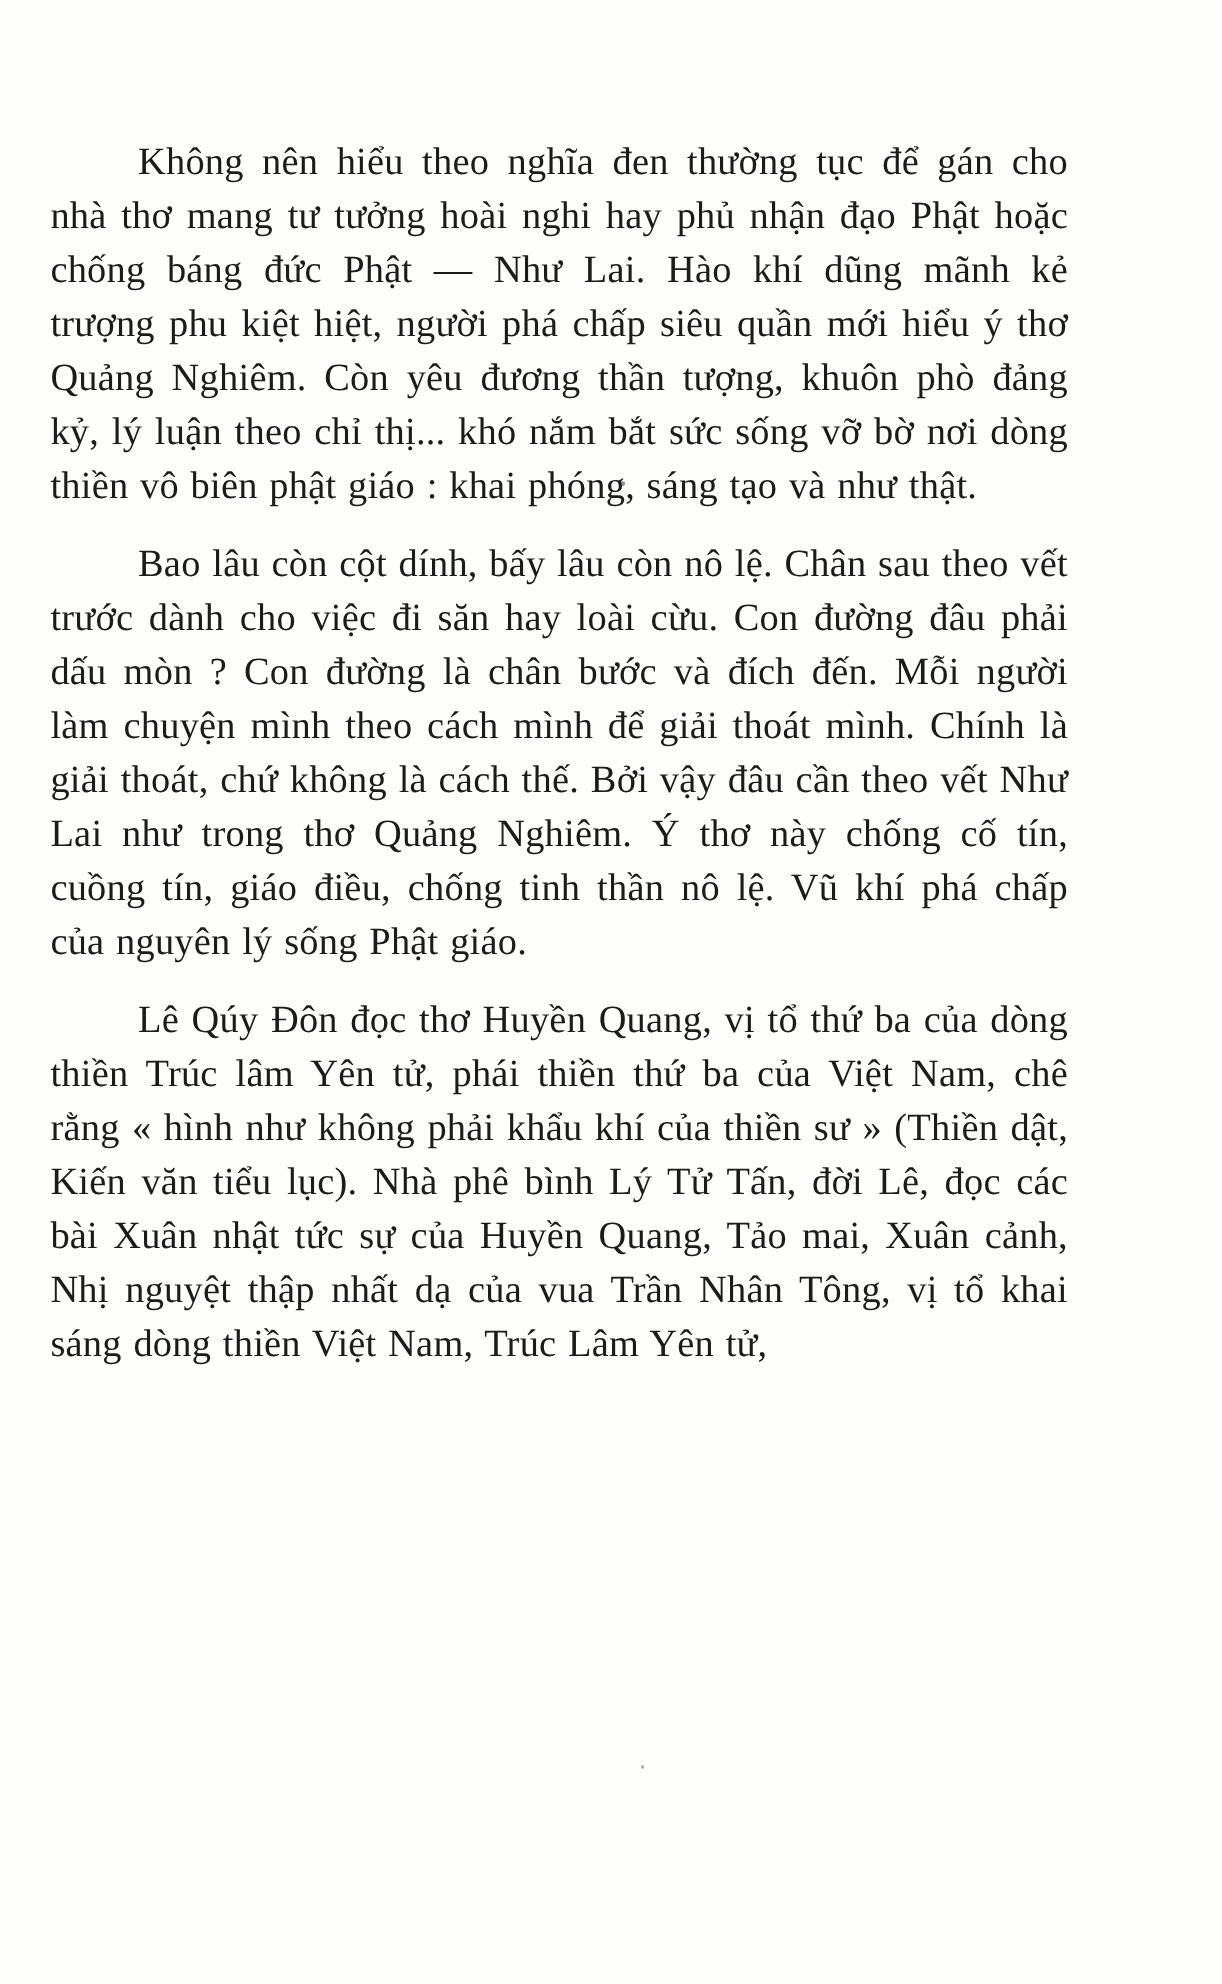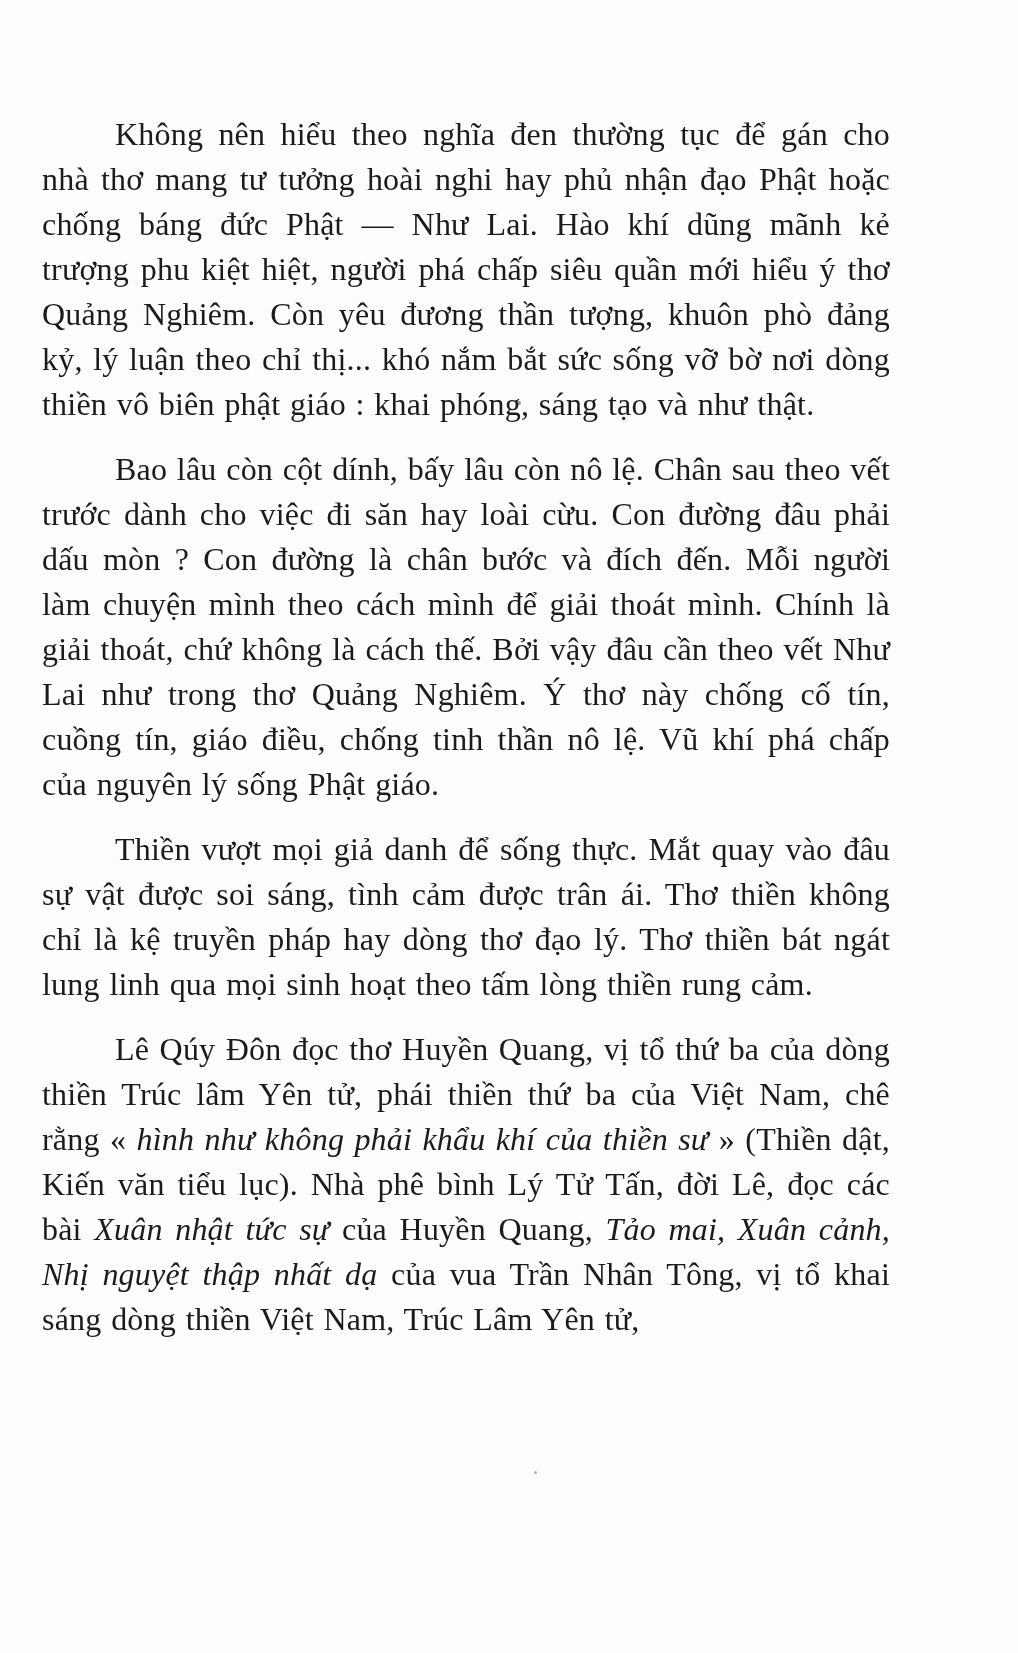--- a/index.html
+++ b/index.html
@@ -25,21 +25,21 @@
   .para {
     margin: 0 0 20px 0;
     font-size: 32px;
     line-height: 45px;
     text-align: justify;
     text-indent: 73px;
     letter-spacing: 0.2px;
     word-spacing: 1.5px;
   }
   .para:last-child { margin-bottom: 0; }
-  .para .it { font-style: italic; }
+  .para .it { }
   .page-number {
     position: absolute;
     left: 42px;
     top: 1592px;
     width: 848px;
     text-align: right;
     font-size: 31px;
     line-height: 40px;
     letter-spacing: 1px;
   }
@@ -55,21 +55,20 @@
 <body>
 
 <main class="page">
 
   <section class="text-block">
 
     <p class="para"><span>Không nên hiểu theo nghĩa đen thường tục để gán cho nhà thơ mang tư tưởng hoài nghi hay phủ nhận đạo Phật hoặc chống báng đức Phật — Như Lai. Hào khí dũng mãnh kẻ trượng phu kiệt hiệt, người phá chấp siêu quần mới hiểu ý thơ Quảng Nghiêm. Còn yêu đương thần tượng, khuôn phò đảng kỷ, lý luận theo chỉ thị... khó nắm bắt sức sống vỡ bờ nơi dòng thiền vô biên phật giáo : khai phóng, sáng tạo và như thật.</span></p>
 
     <p class="para"><span>Bao lâu còn cột dính, bấy lâu còn nô lệ. Chân sau theo vết trước dành cho việc đi săn hay loài cừu. Con đường đâu phải dấu mòn ? Con đường là chân bước và đích đến. Mỗi người làm chuyện mình theo cách mình để giải thoát mình. Chính là giải thoát, chứ không là cách thế. Bởi vậy đâu cần theo vết Như Lai như trong thơ Quảng Nghiêm. Ý thơ này chống cố tín, cuồng tín, giáo điều, chống tinh thần nô lệ. Vũ khí phá chấp của nguyên lý sống Phật giáo.</span></p>
 
-    <p class="para"><span>Thiền vượt mọi giả danh để sống thực. Mắt quay vào đâu sự vật được soi sáng, tình cảm được trân ái. Thơ thiền không chỉ là kệ truyền pháp hay dòng thơ đạo lý. Thơ thiền bát ngát lung linh qua mọi sinh hoạt theo tấm lòng thiền rung cảm.</span></p>
 
     <p class="para"><span>Lê Qúy Đôn đọc thơ Huyền Quang, vị tổ thứ ba của dòng thiền Trúc lâm Yên tử, phái thiền thứ ba của Việt Nam, chê rằng « </span><span class="it">hình như không phải khẩu khí của thiền sư</span><span> » (Thiền dật, Kiến văn tiểu lục). Nhà phê bình Lý Tử Tấn, đời Lê, đọc các bài </span><span class="it">Xuân nhật tức sự</span><span> của Huyền Quang, </span><span class="it">Tảo mai, Xuân cảnh, Nhị nguyệt thập nhất dạ</span><span> của vua Trần Nhân Tông, vị tổ khai sáng dòng thiền Việt Nam, Trúc Lâm Yên tử,</span></p>
 
   </section>
 
 
   <span class="artifact-dot a1"></span>
   <span class="artifact-dot a2"></span>
 
 </main>

